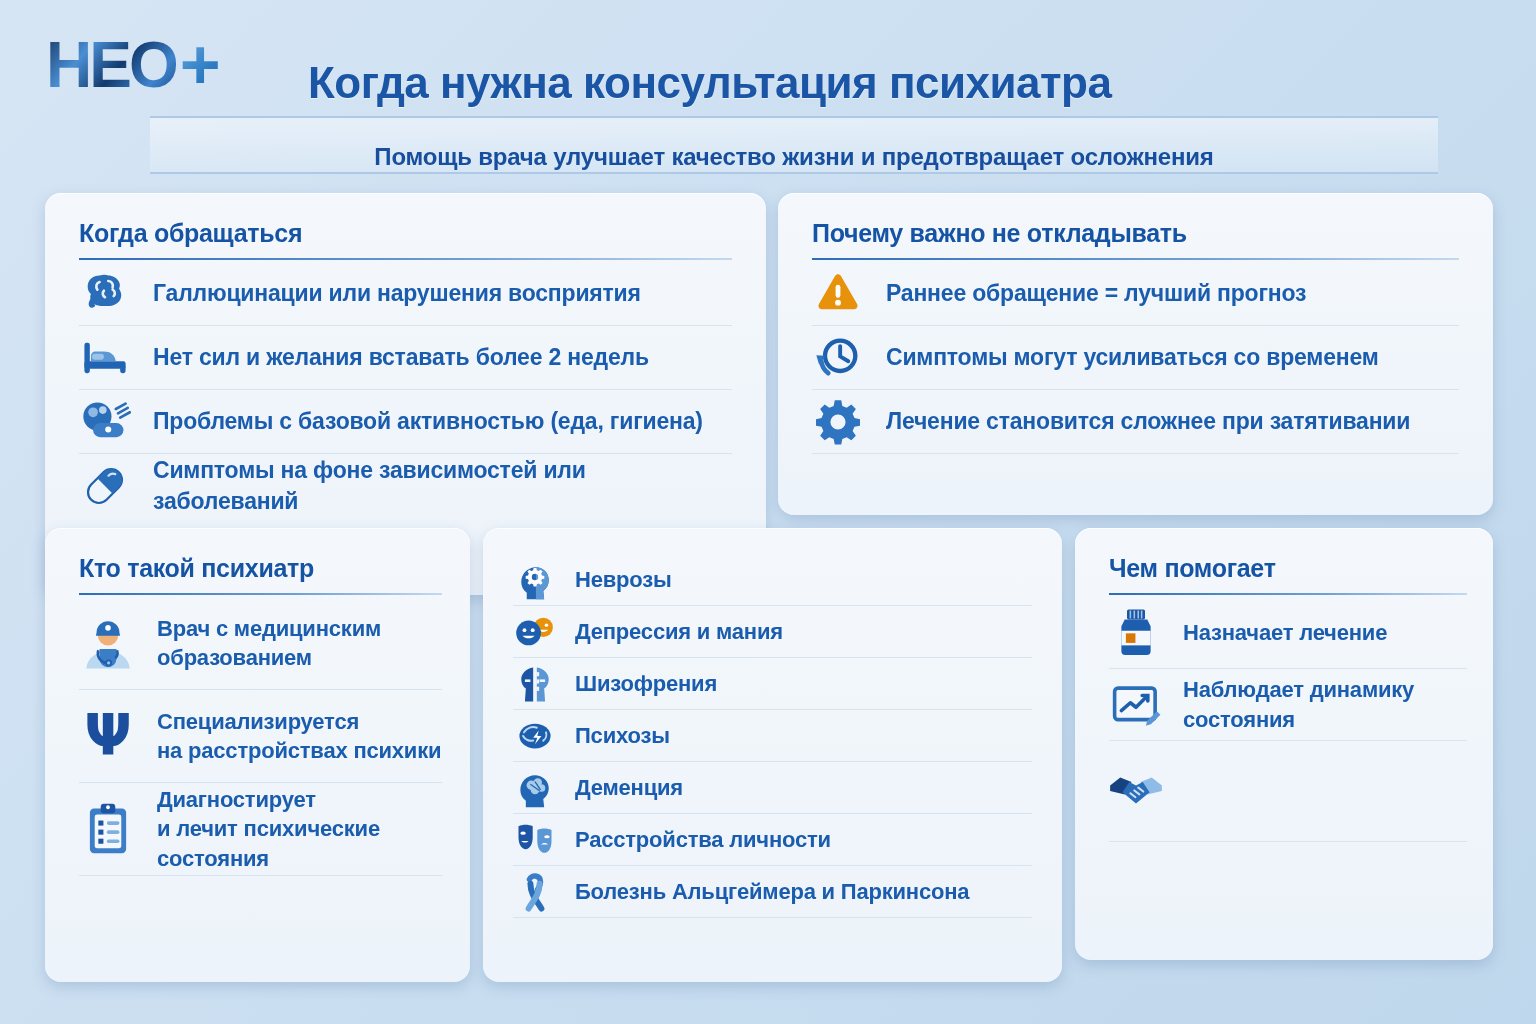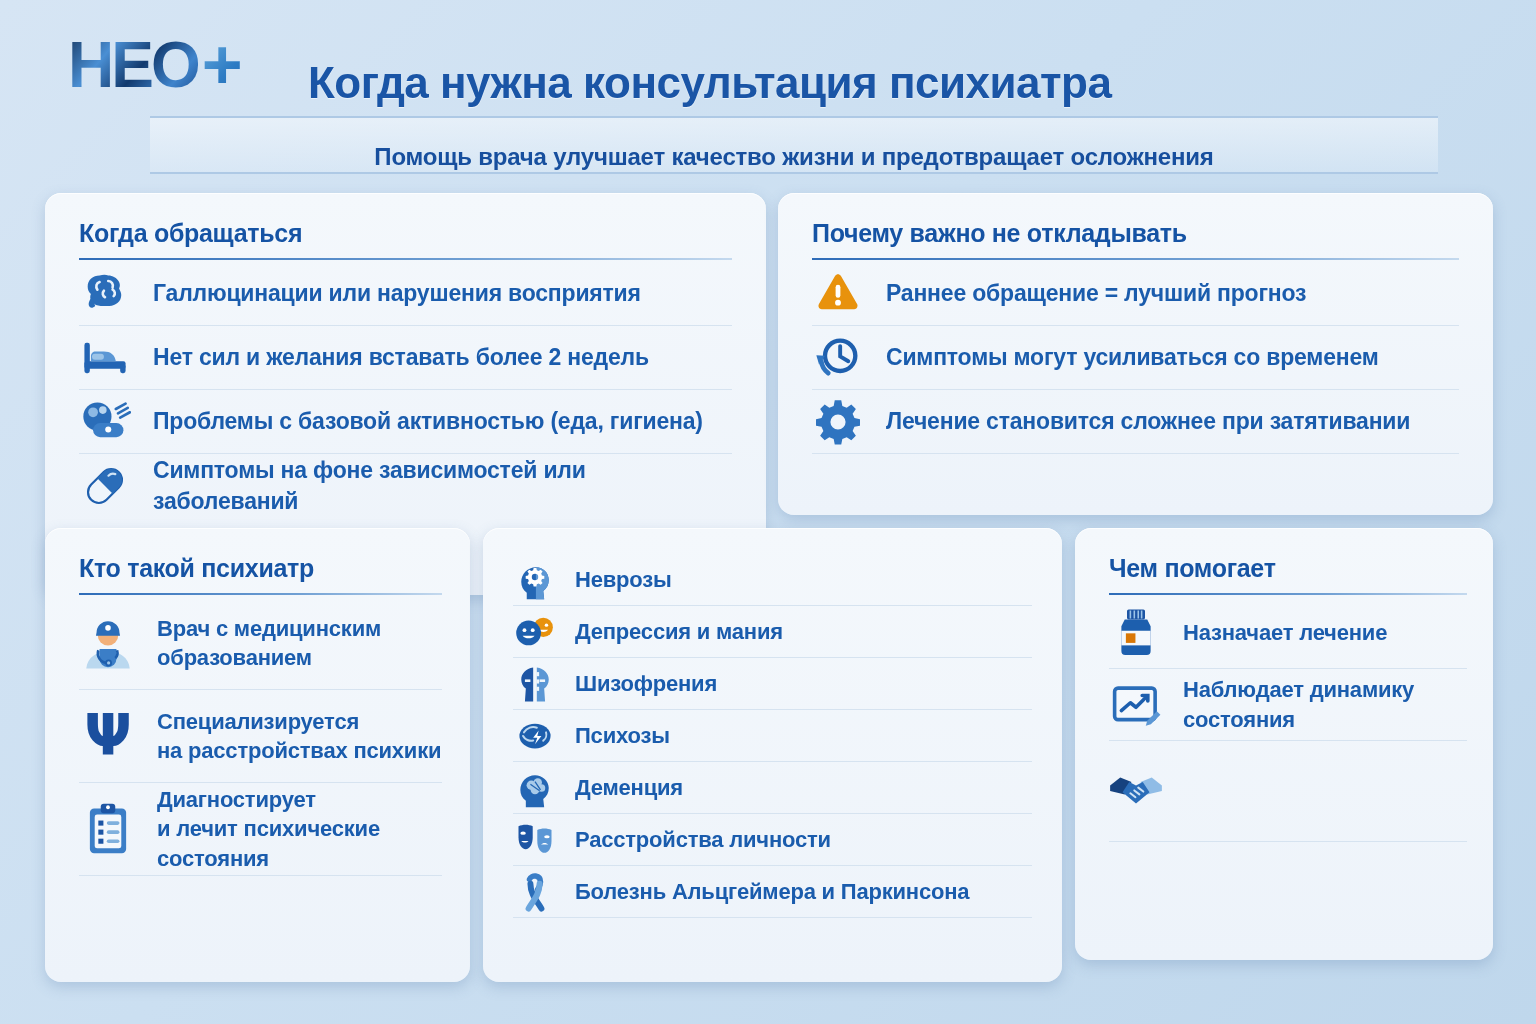--- a/index.html
+++ b/index.html
@@ -2,21 +2,21 @@
 <html><head>
 <meta charset="utf-8">
 <style>
   html,body{margin:0;padding:0;background:#b9d2ea;}
   .stage{
     position:relative;width:1536px;height:1024px;overflow:hidden;
     background:linear-gradient(135deg,#d6e5f4 0%,#cbdff1 45%,#bfd7ec 100%);
     font-family:"Liberation Sans","DejaVu Sans",sans-serif;
   }
   
-  .logo{position:absolute;left:68px;top:30px;display:flex;align-items:center;line-height:1;justify-content:center;}
+  .logo{position:absolute;left:46px;top:30px;display:flex;align-items:center;line-height:1;justify-content:center;}
   .logo .neo{
     font-size:64px;font-weight:900;letter-spacing:-3px;
     background:linear-gradient(130deg,#16365f 0%,#4a8fd4 30%,#123a6e 55%,#3f84cc 80%,#1a4d8f 100%);
     -webkit-background-clip:text;background-clip:text;color:transparent;
   }
   .logo .plus{
     font-size:70px;font-weight:900;margin-left:4px;
     background:linear-gradient(135deg,#6db1e2 0%,#2e7cc4 60%,#1f6ab3 100%);
     -webkit-background-clip:text;background-clip:text;color:transparent;
   }

